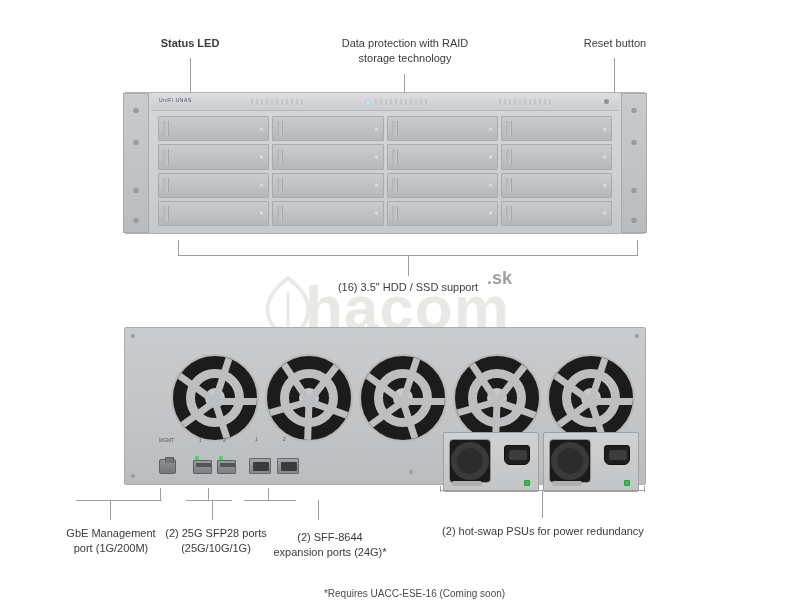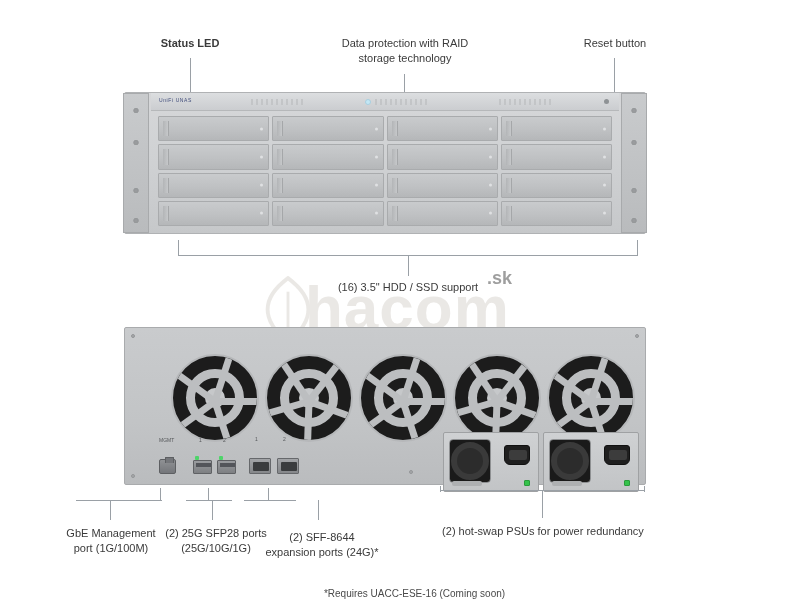--- a/index.html
+++ b/index.html
@@ -448,32 +448,32 @@
       <div class="sff" style="left:122px;">
         <div class="slot"></div>
       </div>
     </div>
   </div>
 
   <div class="leader" style="left:160px; top:488px; height:12px;"></div>
   <div class="bracket" style="left:76px; top:500px; width:86px; height:0; border-bottom:1px solid #9aa0a6; border-left:none; border-right:none;"></div>
   <div class="leader" style="left:110px; top:500px; height:20px;"></div>
   <div class="label" style="left:44px; top:526px; width:134px;">GbE Management
-port (1G/100M)</div>
+port (1G/200M)</div>
 
   <div class="leader" style="left:208px; top:488px; height:12px;"></div>
   <div class="bracket" style="left:186px; top:500px; width:46px; height:0; border-bottom:1px solid #9aa0a6; border-left:none; border-right:none;"></div>
   <div class="leader" style="left:212px; top:500px; height:20px;"></div>
   <div class="label" style="left:148px; top:526px; width:136px;">(2) 25G SFP28 ports
 (25G/10G/1G)</div>
 
   <div class="leader" style="left:268px; top:488px; height:12px;"></div>
   <div class="bracket" style="left:244px; top:500px; width:52px; height:0; border-bottom:1px solid #9aa0a6; border-left:none; border-right:none;"></div>
   <div class="leader" style="left:318px; top:500px; height:20px;"></div>
-  <div class="label" style="left:252px; top:530px; width:140px;">(2) SFF-8644
+  <div class="label" style="left:260px; top:530px; width:140px;">(2) SFF-8644
 expansion ports (24G)*</div>
 
   <div class="bracket" style="left:440px; top:490px; width:204px; height:0; border-bottom:1px solid #9aa0a6; border-left:none; border-right:none;"></div>
   <div class="leader" style="left:440px; top:486px; height:6px;"></div>
   <div class="leader" style="left:644px; top:486px; height:6px;"></div>
   <div class="leader" style="left:542px; top:490px; height:28px;"></div>
   <div class="label" style="left:412px; top:524px; width:262px;">(2) hot-swap PSUs for power redundancy</div>
 
   <div class="footnote">*Requires UACC-ESE-16 (Coming soon)</div>
 </div>

